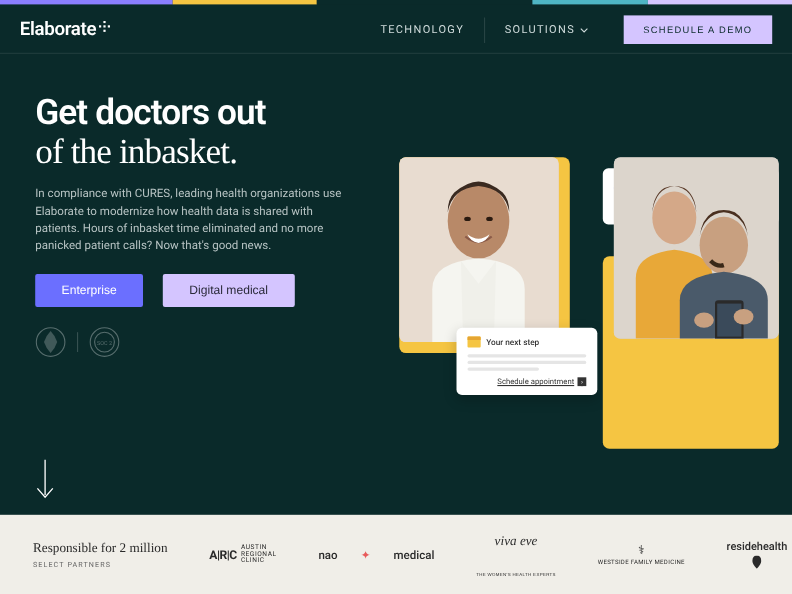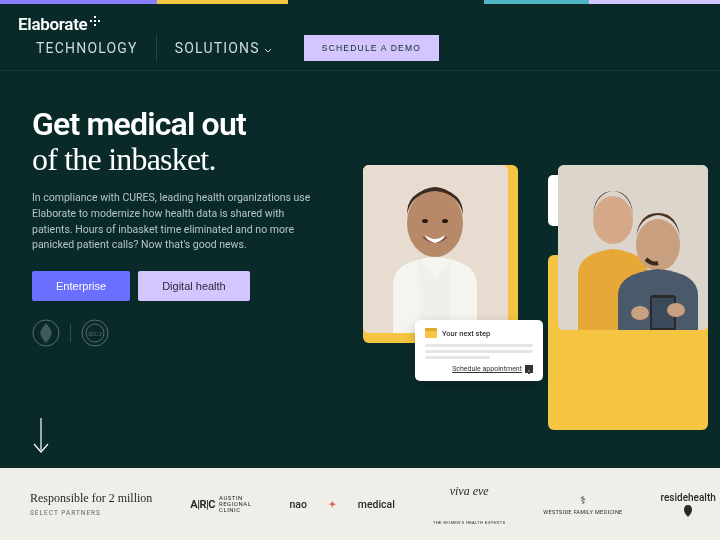--- a/index.html
+++ b/index.html
@@ -5,35 +5,35 @@
 *{margin:0;padding:0;box-sizing:border-box;}
 html,body{width:720px;height:540px;font-family:-apple-system,BlinkMacSystemFont,"Segoe UI",Roboto,sans-serif;overflow:hidden;}
 body{background:#0a2a2a;position:relative;}
 .top-bar{height:4px;width:100%;display:flex;}
 .tb-seg{height:100%;}
 .tb1{background:#8b7fff;flex:1.2;}
 .tb2{background:#f5c542;flex:1;}
 .tb3{background:#0a2a2a;flex:1.5;}
 .tb4{background:#4fb5c4;flex:0.8;}
 .tb5{background:#d4c5ff;flex:1;}
-.nav{display:flex;align-items:flex-start;justify-content:space-between;padding:10px 18px 8px 18px;border-bottom:1px solid rgba(255,255,255,0.08);flex-direction:column;}
+.nav{display:flex;align-items:center;justify-content:space-between;padding:10px 18px 8px 18px;border-bottom:1px solid rgba(255,255,255,0.08);}
 .logo{color:#fff;font-weight:600;font-size:17px;letter-spacing:-0.3px;display:flex;align-items:center;gap:3px;}
 .logo-icon{display:inline-flex;margin-top:-6px;}
 .logo-icon svg{width:10px;height:10px;}
 .nav-items{display:flex;align-items:center;gap:0;}
-.nav-link{color:#d0dcdc;font-size:14px;letter-spacing:1.2px;padding:6px 18px;border-left:1px solid rgba(255,255,255,0.12);cursor:pointer;display:flex;align-items:center;gap:4px;}
+.nav-link{color:#d0dcdc;font-size:10px;letter-spacing:1.2px;padding:6px 18px;border-left:1px solid rgba(255,255,255,0.12);cursor:pointer;display:flex;align-items:center;gap:4px;}
 .nav-link:first-child{border-left:none;}
 .chev{display:inline-block;}
 .demo-btn{background:#d4c5ff;color:#0a2a2a;font-size:8.5px;letter-spacing:1.2px;padding:8px 18px;margin-left:14px;cursor:pointer;border:none;}
 .hero{display:flex;padding:36px 0 0 32px;position:relative;}
 .hero-left{width:320px;flex-shrink:0;}
 h1{color:#fff;font-weight:600;font-size:32px;line-height:1.08;letter-spacing:-0.8px;margin-bottom:0;}
 h1 .serif{font-family:Georgia,serif;font-weight:400;font-style:normal;}
 .hero-sub{color:#b8c4c4;font-size:10.5px;line-height:1.5;margin-top:14px;max-width:290px;}
-.cta-row{display:flex;gap:8px;margin-top:18px;}
+.cta-row{display:flex;gap:18px;margin-top:18px;}
 .cta{padding:9px 24px;font-size:11px;font-weight:500;border:none;cursor:pointer;border-radius:2px;}
 .cta-primary{background:#6b6fff;color:#fff;}
 .cta-secondary{background:#d4c5ff;color:#2a2a3a;}
 .badges{display:flex;align-items:center;gap:10px;margin-top:18px;opacity:0.6;}
 .badge{width:28px;height:28px;}
 .badge svg{width:100%;height:100%;}
 .badge-div{width:1px;height:18px;background:rgba(255,255,255,0.3);}
 .arrow-down{position:absolute;bottom:80px;left:32px;}
 .arrow-down svg{width:18px;height:40px;}
 .hero-right{position:absolute;right:12px;top:94px;width:345px;height:280px;}
@@ -108,27 +108,27 @@
             <path d="M1 1 L4 4 L7 1" stroke="#d0dcdc" stroke-width="1" fill="none"></path>
           </svg></span>
       </div>
     <button class="demo-btn">SCHEDULE A DEMO</button>
   </div>
 </nav>
 
 <div class="hero">
   <div class="hero-left">
     <h1>
-      <span>Get medical out</span><br>
+      <span>Get doctors out</span><br>
       <span class="serif">of the inbasket.</span>
     </h1>
     <p class="hero-sub">In compliance with CURES, leading health organizations use Elaborate to modernize how health data is shared with patients. Hours of inbasket time eliminated and no more panicked patient calls? Now that's good news.</p>
     <div class="cta-row">
       <button class="cta cta-primary">Enterprise</button>
-      <button class="cta cta-secondary">Digital health</button>
+      <button class="cta cta-secondary">Digital medical</button>
     </div>
     <div class="badges">
       <div class="badge">
         <svg viewBox="0 0 28 28">
             <circle cx="14" cy="14" r="13" fill="none" stroke="#8a9a9a" stroke-width="1"></circle>
             <path d="M14 4 Q10 8 8 14 Q10 20 14 24 Q18 20 20 14 Q18 8 14 4" fill="#8a9a9a" opacity="0.7"></path>
           </svg>
       </div>
       <div class="badge-div"></div>
       <div class="badge">

